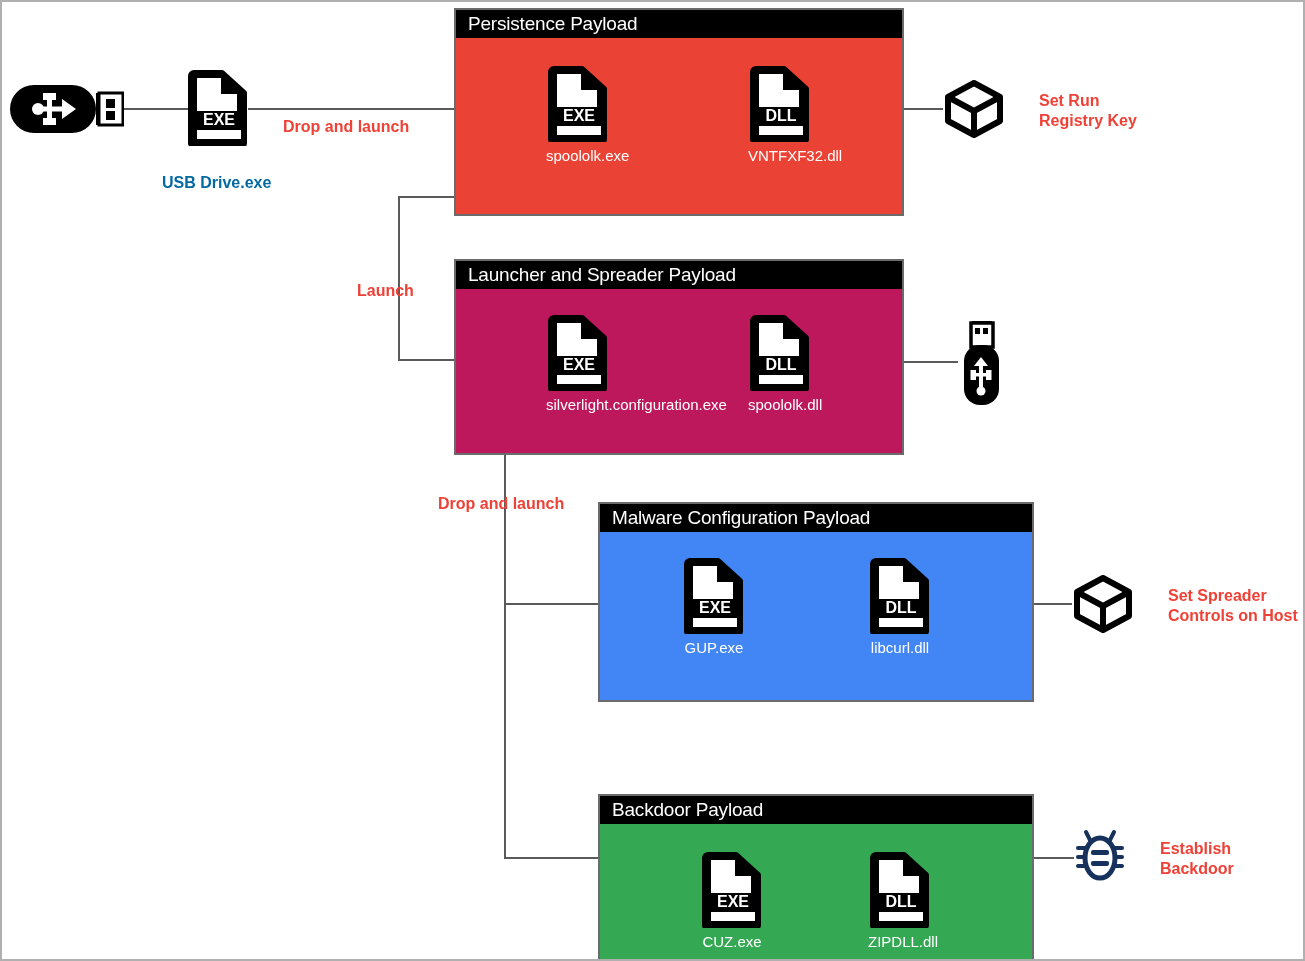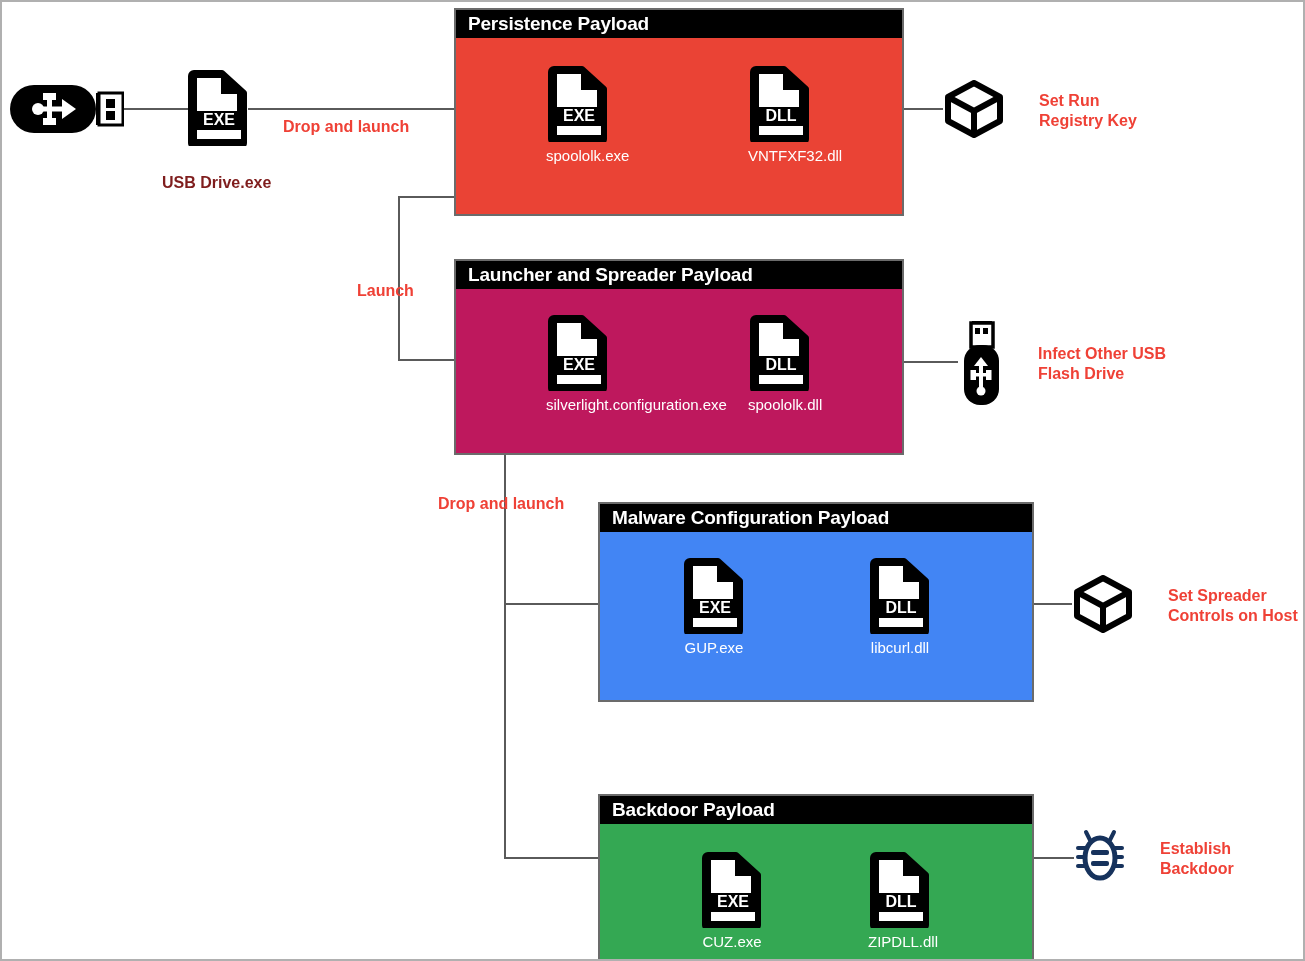--- a/index.html
+++ b/index.html
@@ -31,21 +31,21 @@
   
   .payload {
     position: absolute;
     box-sizing: border-box;
     border: 2px solid #6b6b6b;
   }
   .payload-header {
     background: #000000;
     color: #ffffff;
     font-size: 19px;
-    font-weight: bold;
+    font-weight: normal;
     line-height: 28px;
     height: 28px;
     padding-left: 12px;
     box-sizing: border-box;
     letter-spacing: -0.2px;
   }
   .payload-body {
     position: relative;
     height: calc(100% - 28px);
   }
@@ -96,21 +96,21 @@
     font-size: 16px;
     font-weight: bold;
     color: #ef4136;
     white-space: pre-line;
     line-height: 1.25;
   }
   .node-label {
     position: absolute;
     font-size: 16px;
     font-weight: bold;
-    color: #7f1d1d;
+    color: #0369a1;
     white-space: nowrap;
   }
 
   
   .usb-h { position: absolute; }
   
   .usb-v { display: block; }
 </style>
 </head>
 <body>
@@ -256,22 +256,20 @@
           <circle cx="0" cy="12" r="4.5"></circle>
           <rect x="-2" y="-13" width="4" height="24"></rect>
           <polygon points="-7,-13 7,-13 0,-22"></polygon>
           <rect x="-2" y="-6" width="10" height="3.5"></rect>
           <rect x="5" y="-9" width="5.5" height="10"></rect>
           <rect x="-10" y="-6" width="10" height="3.5"></rect>
           <rect x="-10.5" y="-9" width="5.5" height="10"></rect>
         </g>
       </svg>
     </span>
-    <span class="endpoint-label">Infect Other USB
-Flash Drive</span>
   </div>
 
   <div class="edge-label" style="left:436px; top:492px;">Drop and launch</div>
 
   <div class="payload" style="left:596px; top:500px; width:436px; height:200px; background:#4285f4;">
     <div class="payload-header">Malware Configuration Payload</div>
     <div class="payload-body">
       <div class="fileitem" style="left:82px; top:26px; width:64px;">
         <div class="file-icon">
           <svg width="62" height="76" viewBox="0 0 62 76" xmlns="http://www.w3.org/2000/svg">

